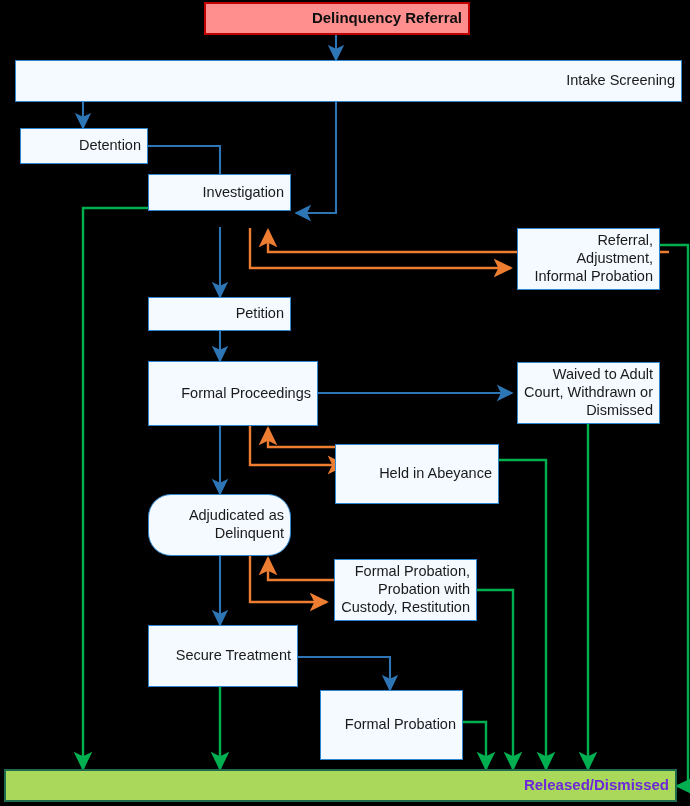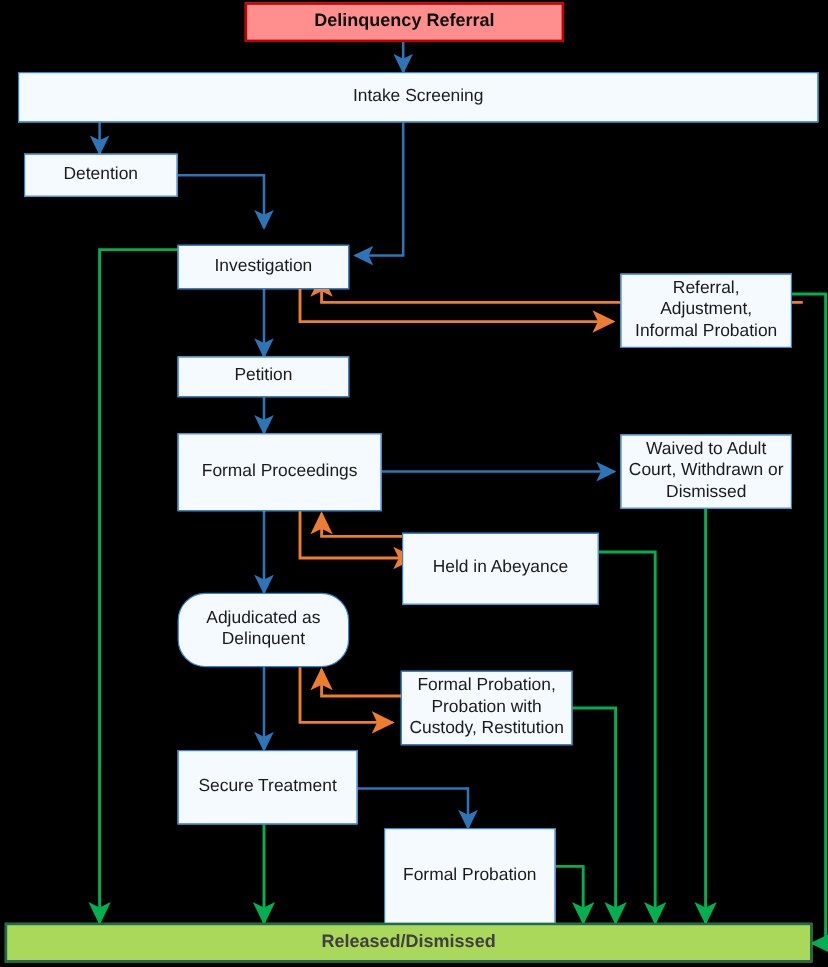--- a/index.html
+++ b/index.html
@@ -20,21 +20,21 @@
     left:0;top:0;
     width:690px;height:806px;
     pointer-events:none;
   }
   .node{
     position:absolute;
     box-sizing:border-box;
     display:flex;
     align-items:center;
     justify-content:center;
-    text-align:center;
+    text-align:right;
     line-height:1.22;
     z-index:5;
   }
   .node .lbl{
     display:block;
     width:100%;
     padding:0 6px;
     box-sizing:border-box;
     white-space:pre-line;
   }
@@ -48,21 +48,21 @@
   .n-start{
     background:#FF8F8F;
     border:2.6px solid #C00000;
     color:#0d0d0d;
     font-size:15px;
     font-weight:bold;
   }
   .n-end{
     background:#A9D85B;
     border:2.2px solid #1E6B4F;
-    color:#404040;
+    color:#6d28d9;
     font-size:15px;
     font-weight:bold;
   }
 </style>
 </head>
 <body>
 
 <div id="stage">
 
   <svg id="edges" viewBox="0 0 690 806">
@@ -116,21 +116,21 @@
   </div>
 
   <div class="node n-blue" style="left:3px;top:60px;width:667px;height:42px;margin-left:12px;">
     <span class="lbl">Intake Screening</span>
   </div>
 
   <div class="node n-blue" style="left:20px;top:128px;width:128px;height:36px;">
     <span class="lbl">Detention</span>
   </div>
 
-  <div class="node n-blue" style="left:148px;top:204px;width:143px;height:37px;">
+  <div class="node n-blue" style="left:148px;top:174px;width:143px;height:37px;">
     <span class="lbl">Investigation</span>
   </div>
 
   <div class="node n-blue" style="left:517px;top:228px;width:143px;height:62px;">
     <span class="lbl">Referral, Adjustment,
 Informal Probation</span>
   </div>
 
   <div class="node n-blue" style="left:148px;top:297px;width:143px;height:34px;">
     <span class="lbl">Petition</span>
@@ -158,21 +158,21 @@
   <div class="node n-blue" style="left:334px;top:559px;width:143px;height:62px;">
     <span class="lbl">Formal Probation,
 Probation with
 Custody, Restitution</span>
   </div>
 
   <div class="node n-blue" style="left:148px;top:625px;width:150px;height:62px;">
     <span class="lbl">Secure Treatment</span>
   </div>
 
-  <div class="node n-blue" style="left:320px;top:690px;width:143px;height:80px;">
+  <div class="node n-blue" style="left:320px;top:690px;width:143px;height:70px;">
     <span class="lbl">Formal Probation</span>
   </div>
 
   <div class="node n-end" style="left:4px;top:769px;width:673px;height:33px;">
     <span class="lbl">Released/Dismissed</span>
   </div>
 
 </div>
 
 </body></html>

